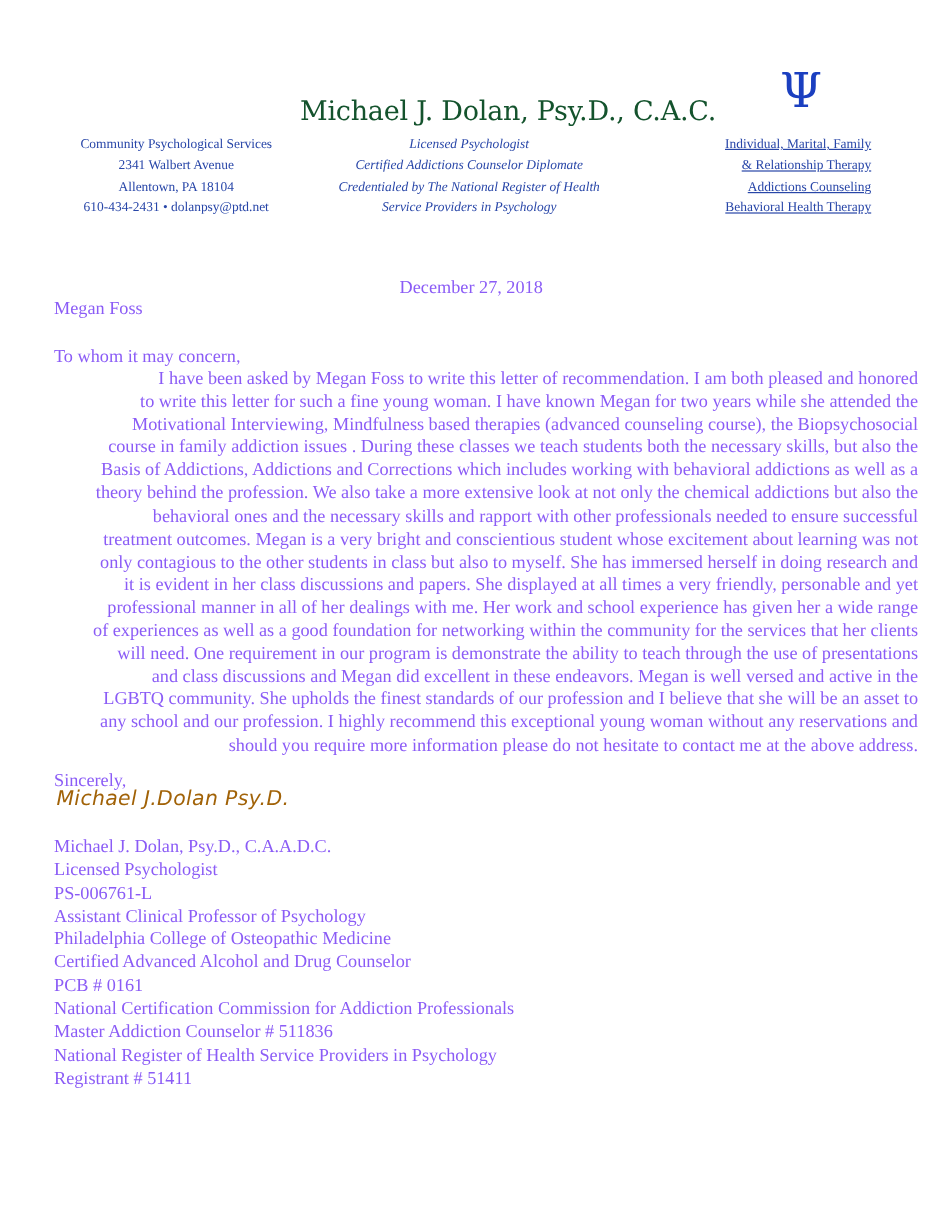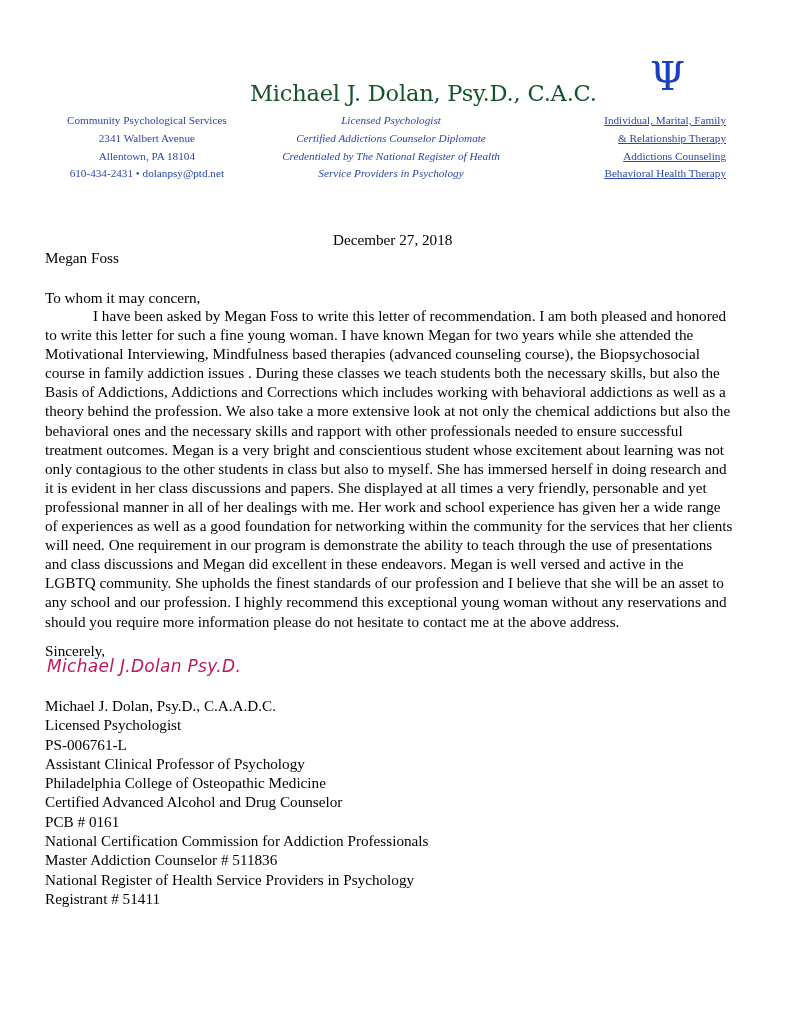--- a/index.html
+++ b/index.html
@@ -19,32 +19,32 @@
   .lh-col {
     position: absolute; top: 112px;
     font-family: "Liberation Serif", serif; font-size: 11.2px; line-height: 17.8px;
     color: #2846a8; white-space: nowrap;
   }
   .lh-left { left: 67px; text-align: center; }
   .lh-center { left: 260px; width: 262px; text-align: center; font-style: italic; }
   .lh-right { right: 65px; text-align: right; text-decoration: underline; }
   .lh-col div { display: block; }
   .letter {
-    font-family: "Liberation Serif", serif; font-size: 15.2px; color: #000000; line-height: 19.1px;
+    font-family: "Liberation Serif", serif; font-size: 15.2px; color: #8b5cf6; line-height: 19.1px;
   }
   .date { position: absolute; left: 333px; top: 230px; white-space: nowrap; }
   .recipient { position: absolute; left: 45px; top: 248px; white-space: nowrap; }
   .salutation { position: absolute; left: 45px; top: 288px; white-space: nowrap; }
   .body-lines { position: absolute; left: 45px; top: 306px; width: 720px; }
-  .body-lines div { white-space: nowrap; height: 19.1px; }
+  .body-lines div { white-space: nowrap; height: 19.1px; text-align: right; }
   .body-lines div.indent { padding-left: 48px; }
   .closing { position: absolute; left: 45px; top: 641px; white-space: nowrap; text-align: center; }
   .signature {
     position: absolute; left: 47px; top: 656px; white-space: nowrap;
-    font-family: "DejaVu Sans", sans-serif; font-style: italic; font-size: 17px; color: #be185d;
+    font-family: "DejaVu Sans", sans-serif; font-style: italic; font-size: 17px; color: #a16207;
     letter-spacing: 0.3px;
   }
   .sig-block { position: absolute; left: 45px; top: 696px; }
   .sig-block div { white-space: nowrap; height: 19.3px; }
 </style>
 </head>
 <body>
 
 <div class="page">
 

